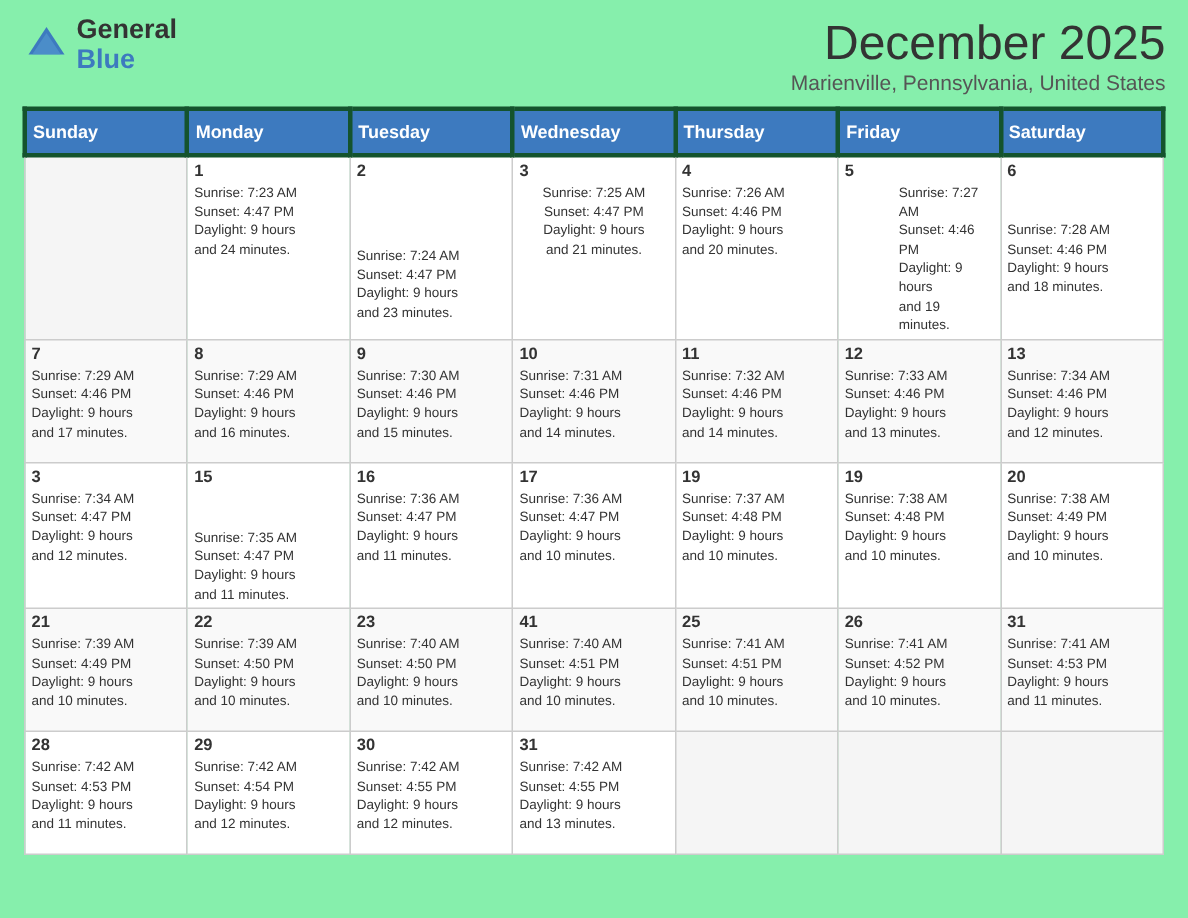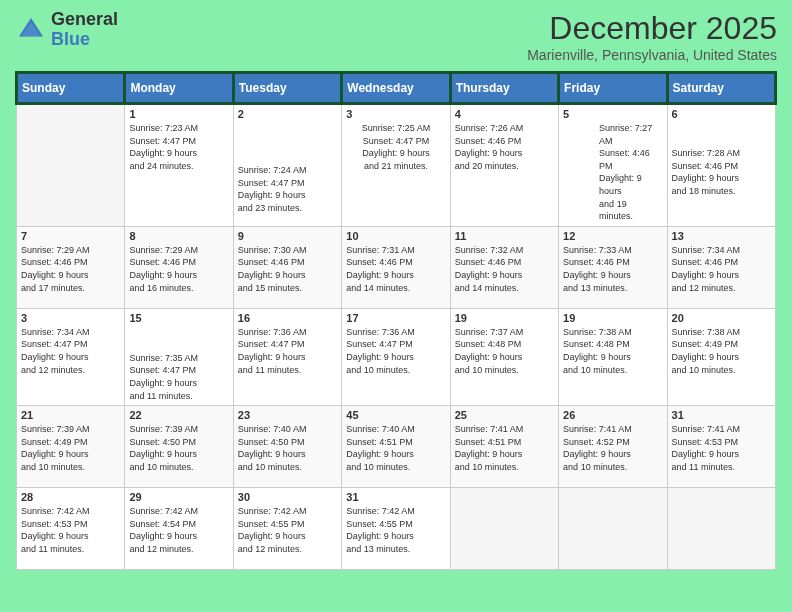--- a/index.html
+++ b/index.html
@@ -289,21 +289,21 @@
 and 10 minutes.</div>
           </td>
           <td>
             <div class="day-num">23</div>
             <div class="day-info" style="white-space: pre-line;">Sunrise: 7:40 AM
 Sunset: 4:50 PM
 Daylight: 9 hours
 and 10 minutes.</div>
           </td>
           <td>
-            <div class="day-num">45</div>
+            <div class="day-num">41</div>
             <div class="day-info" style="white-space: pre-line;">Sunrise: 7:40 AM
 Sunset: 4:51 PM
 Daylight: 9 hours
 and 10 minutes.</div>
           </td>
           <td>
             <div class="day-num">25</div>
             <div class="day-info" style="white-space: pre-line;">Sunrise: 7:41 AM
 Sunset: 4:51 PM
 Daylight: 9 hours

